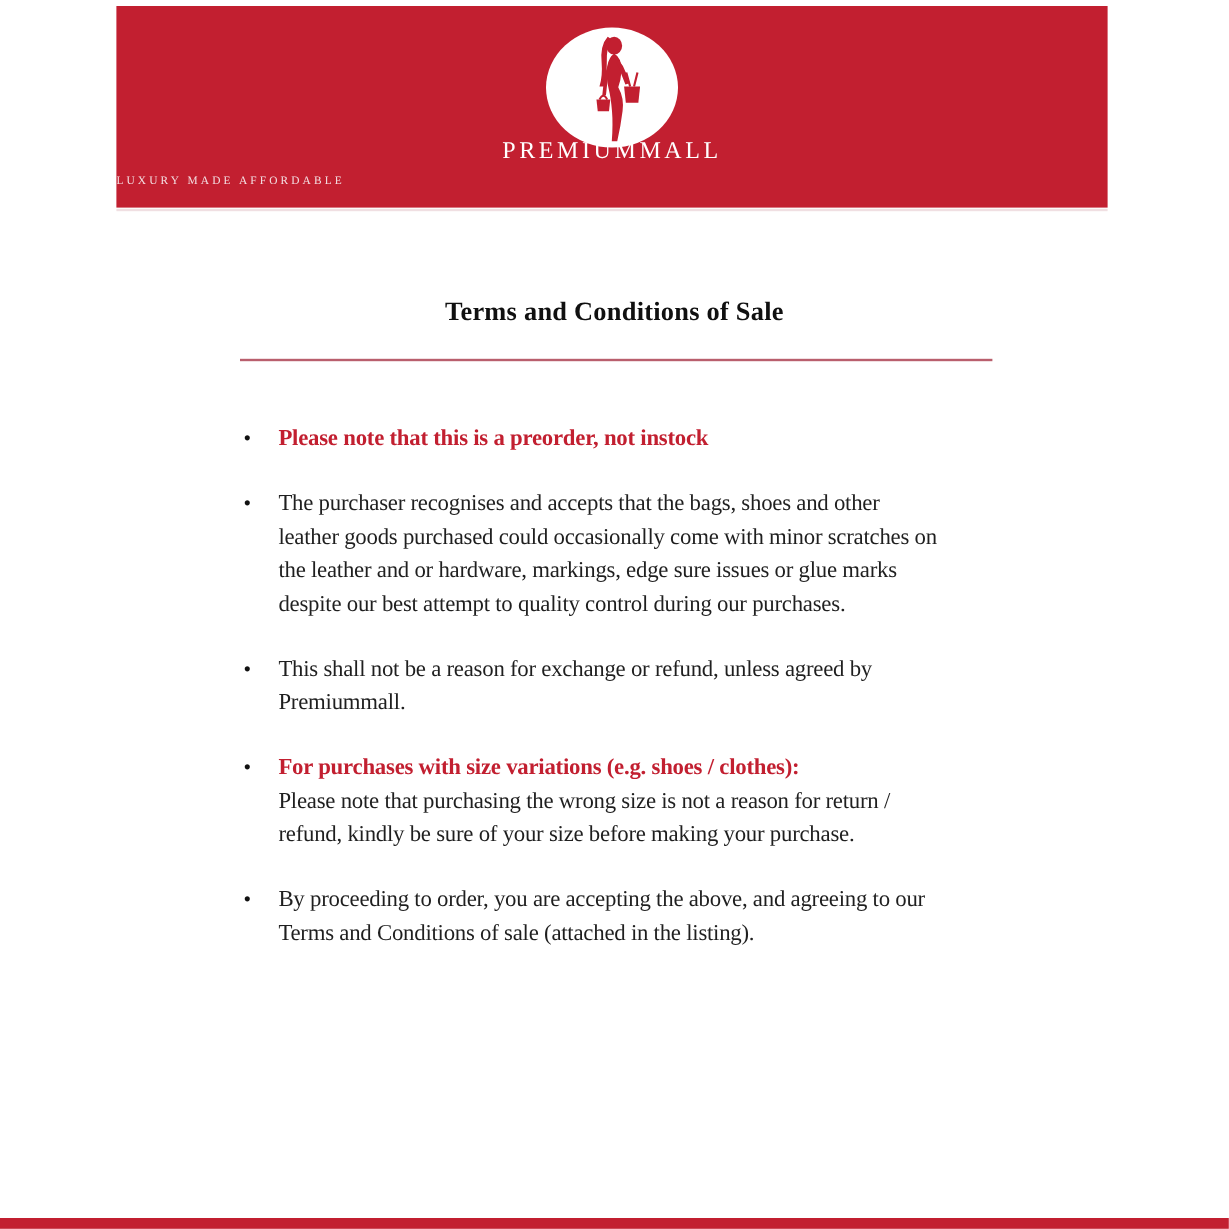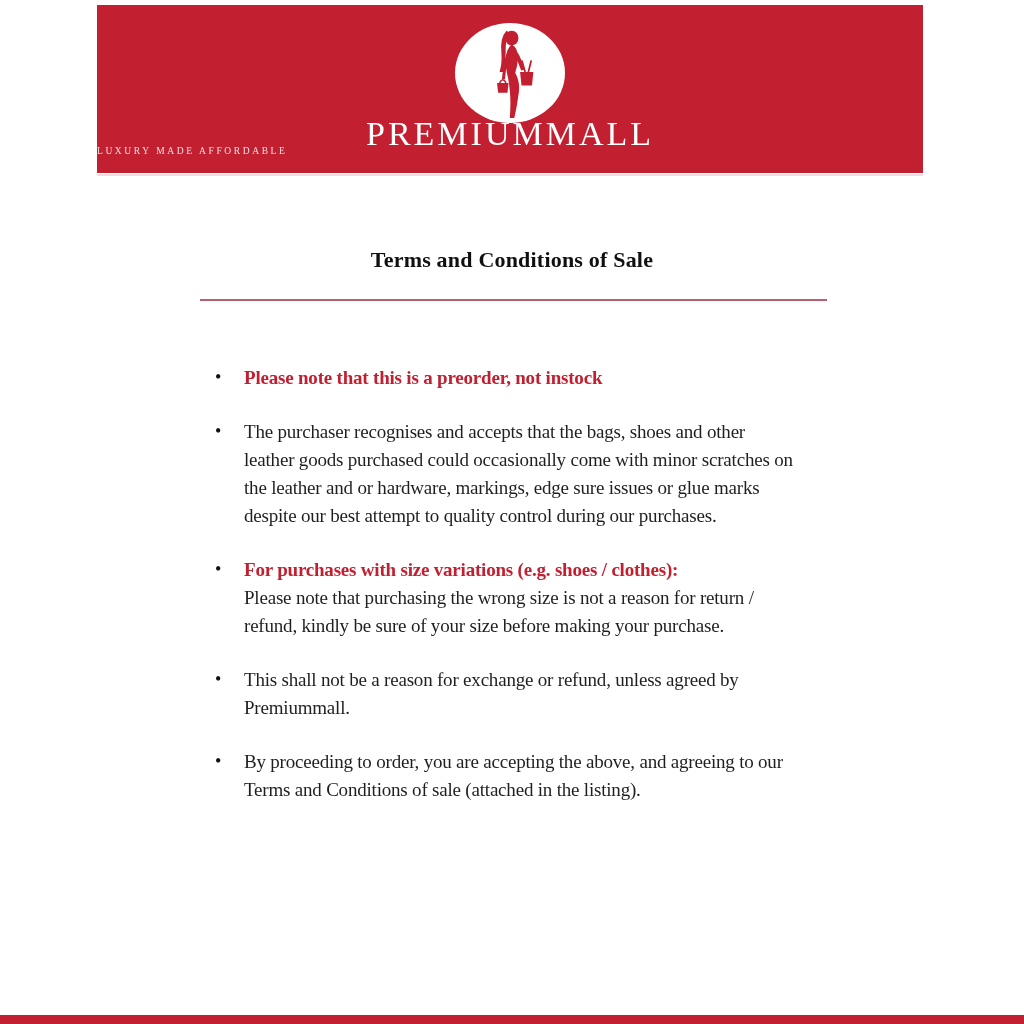--- a/index.html
+++ b/index.html
@@ -8,31 +8,31 @@
   .page{position:absolute;left:0;top:0;width:1024px;height:1024px;background:#ffffff;}
 
   
   .header{position:absolute;left:97px;top:5px;width:826px;height:168px;background:#C21F30;}
   .header-shadow{position:absolute;left:97px;top:174px;width:826px;height:2px;background:#F0DFE2;}
   .logo{position:absolute;left:50%;top:18px;transform:translateX(-50%);
         width:110px;height:100px;background:#ffffff;border-radius:50%;
         display:flex;align-items:center;justify-content:center;}
   .logo svg{display:block;}
   .wordmark{position:absolute;left:0;top:110px;width:100%;text-align:center;
-            color:#ffffff;font-size:34px;letter-spacing:3px;font-weight:400;white-space:nowrap;}
+            color:#ffffff;font-size:20px;letter-spacing:3px;font-weight:400;white-space:nowrap;}
   .tagline{position:absolute;left:0;top:141px;width:100%;text-align:left;
            color:#F3DFE2;font-size:9.5px;letter-spacing:2.6px;font-weight:400;white-space:nowrap;}
 
   
   .doc-title{position:absolute;left:0;top:247px;width:100%;text-align:center;
              font-size:22px;font-weight:bold;color:#101010;letter-spacing:0.2px;}
   .title-rule{position:absolute;left:200px;top:299px;width:627px;height:2px;background:#B95F6D;}
 
   
-  .terms{position:absolute;left:200px;top:352px;width:665px;list-style:none;margin:12px;padding:0;}
+  .terms{position:absolute;left:200px;top:352px;width:665px;list-style:none;margin:0;padding:0;}
   .terms li{position:relative;padding-left:32px;margin:0 0 26px 0;
             font-size:19px;line-height:28px;color:#1F1F1F;letter-spacing:-0.2px;}
   .terms li::before{content:"\2022";position:absolute;left:3px;top:-1px;
                     font-size:18px;color:#111111;}
   .line{white-space:nowrap;}
   .red-line{color:#C21F30;font-weight:bold;}
 
   
   .footer-stripe{position:absolute;left:0;top:1015px;width:1024px;height:9px;background:#C21F30;}
 </style>
@@ -78,27 +78,27 @@
     <li>
       <div class="line red-line">Please note that this is a preorder, not instock</div>
     </li>
     <li>
       <div class="line">The purchaser recognises and accepts that the bags, shoes and other</div>
       <div class="line">leather goods purchased could occasionally come with minor scratches on</div>
       <div class="line">the leather and or hardware, markings, edge sure issues or glue marks</div>
       <div class="line">despite our best attempt to quality control during our purchases.</div>
     </li>
     <li>
+      <div class="line">This shall not be a reason for exchange or refund, unless agreed by</div>
+      <div class="line">Premiummall.</div>
+    </li>
+    <li>
       <div class="line red-line">For purchases with size variations (e.g. shoes / clothes):</div>
       <div class="line">Please note that purchasing the wrong size is not a reason for return /</div>
       <div class="line">refund, kindly be sure of your size before making your purchase.</div>
-    </li>
-    <li>
-      <div class="line">This shall not be a reason for exchange or refund, unless agreed by</div>
-      <div class="line">Premiummall.</div>
     </li>
     <li>
       <div class="line">By proceeding to order, you are accepting the above, and agreeing to our</div>
       <div class="line">Terms and Conditions of sale (attached in the listing).</div>
     </li>
   </ul>
 
   <div class="footer-stripe"></div>
 </div>
 

